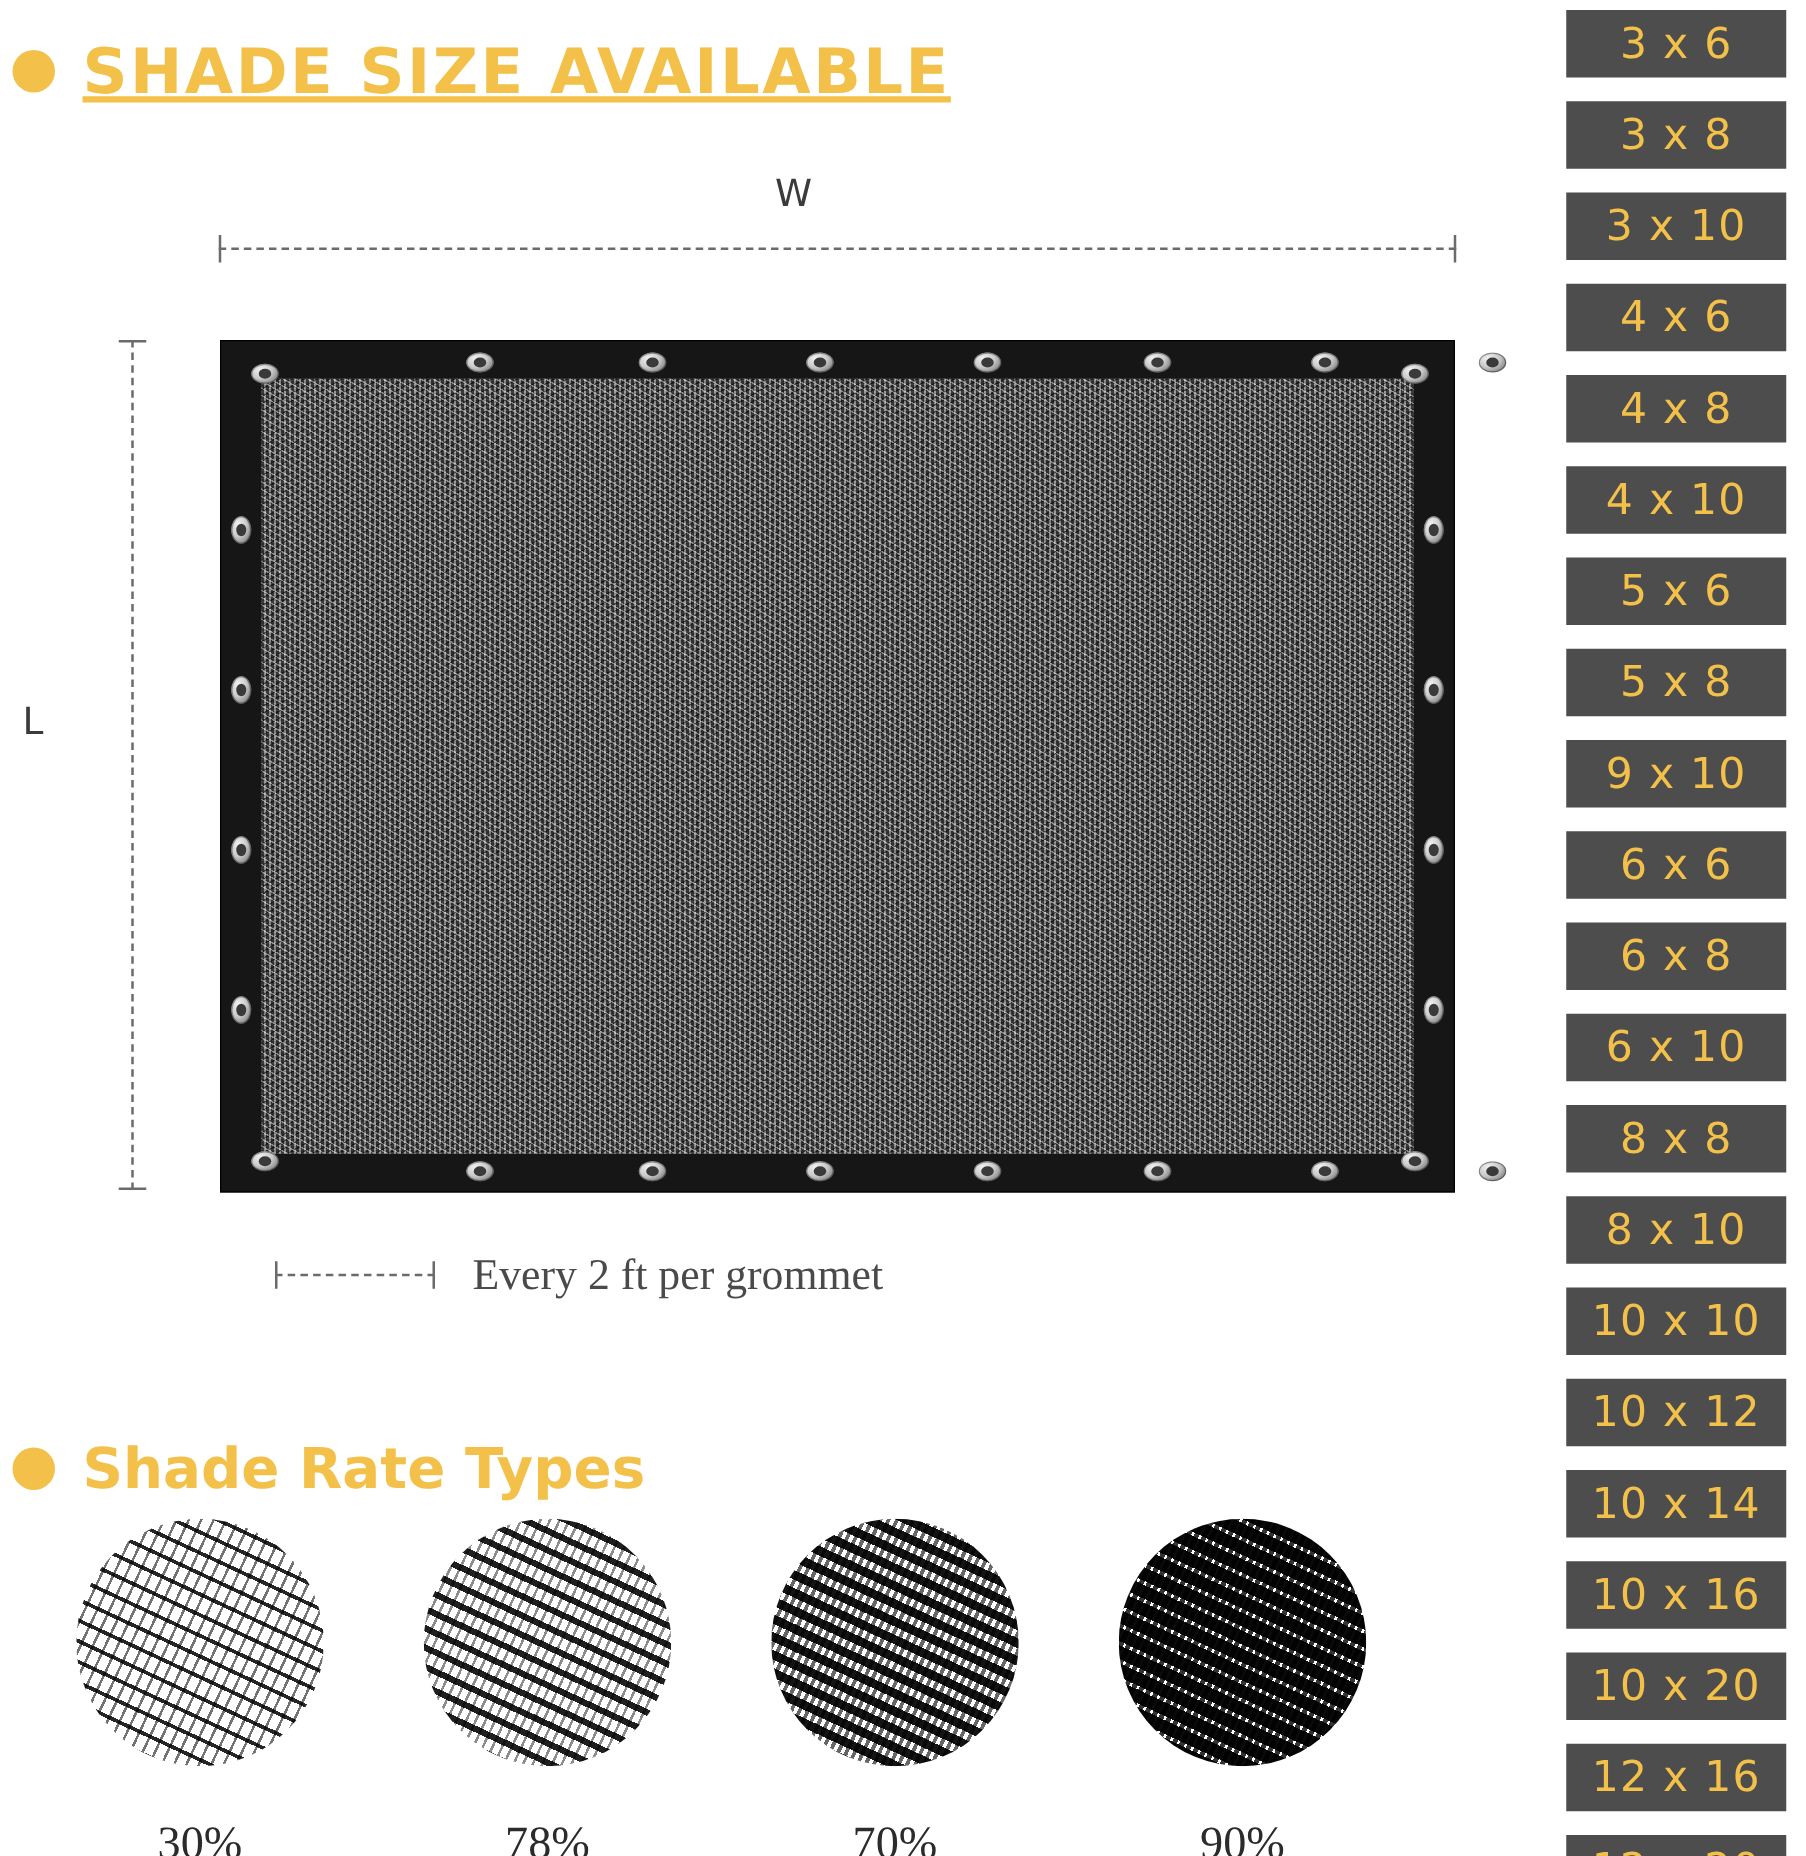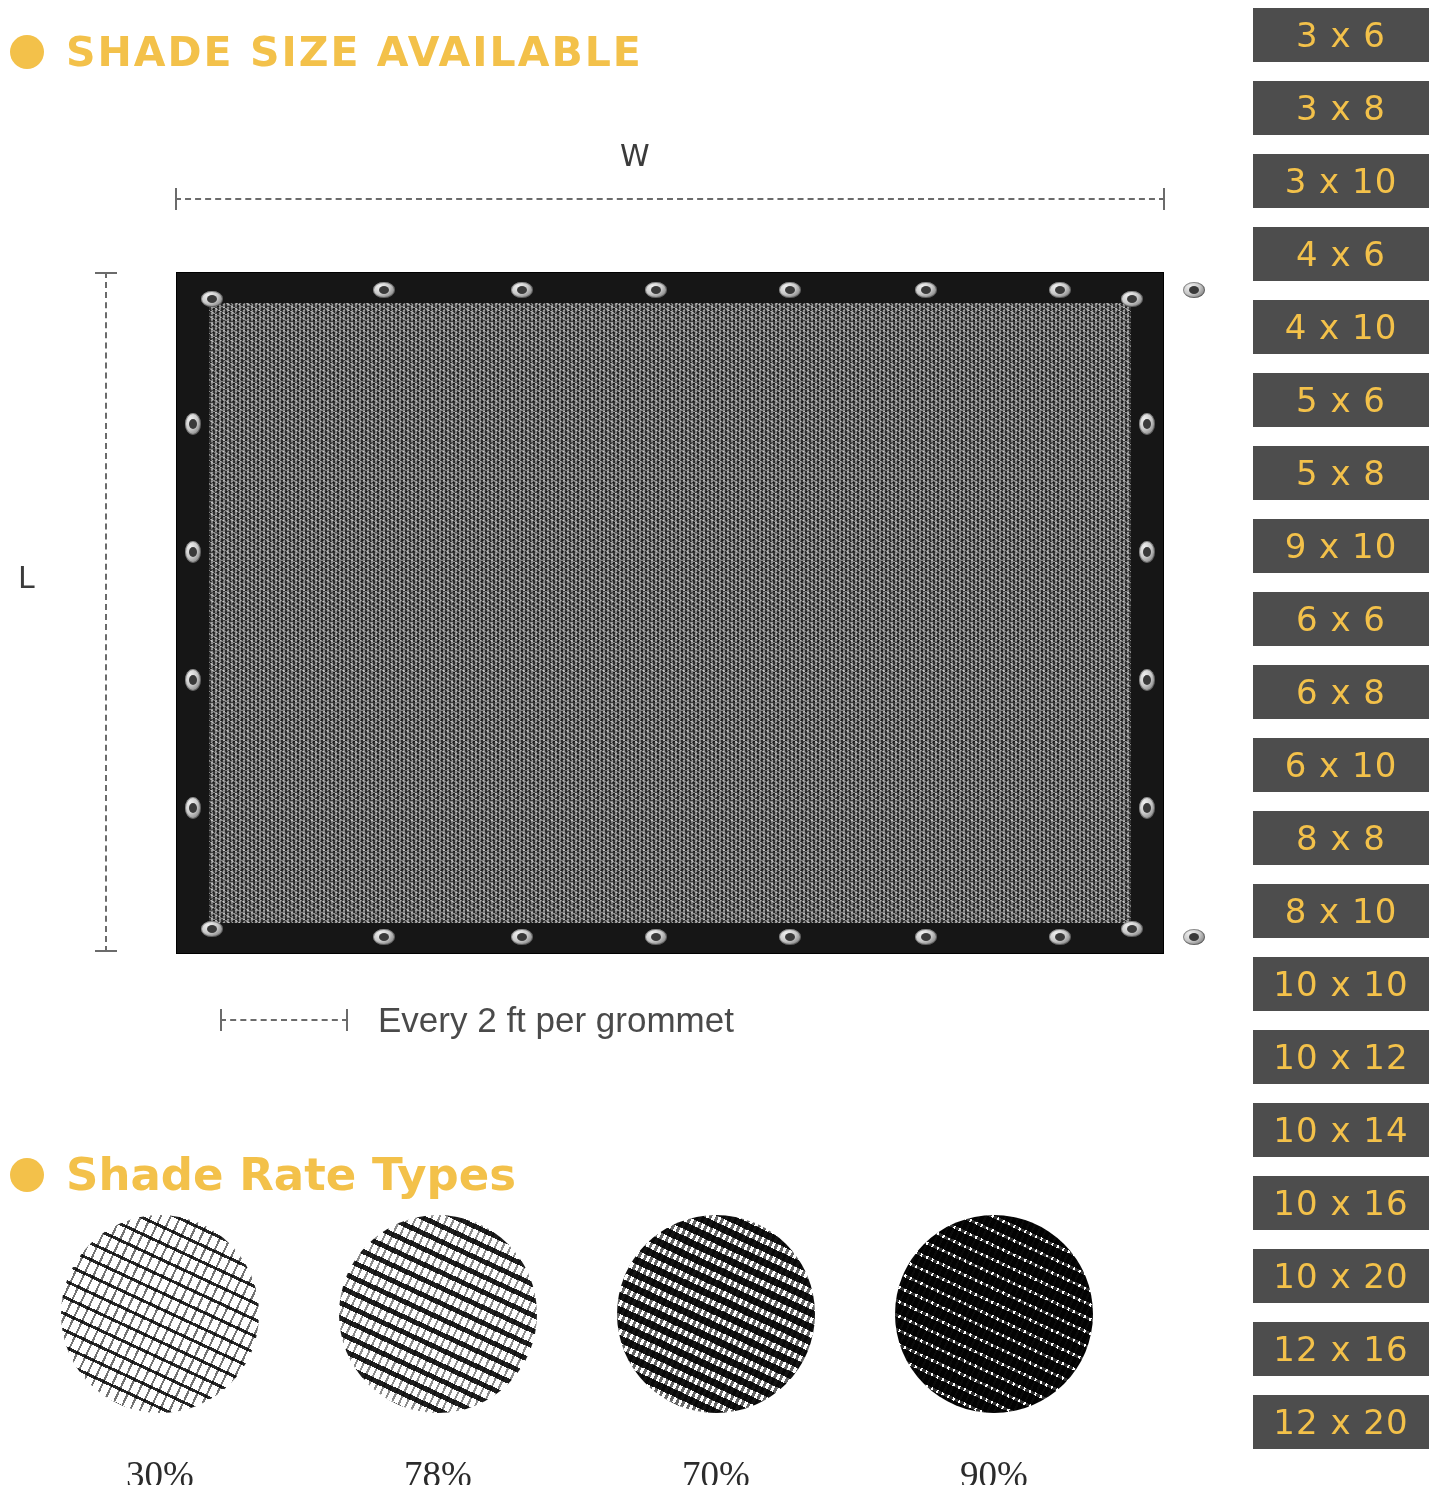--- a/index.html
+++ b/index.html
@@ -33,22 +33,23 @@
     font-family: "DejaVu Sans", sans-serif;
     font-weight: bold;
     color: #f3c14a;
     letter-spacing: 1px;
   }
   #heading-shade-size {
     left: 10px;
     top: 28px;
   }
   #heading-shade-size .heading-text {
-    font-size: 41px;
+    font-size: 50px;
     letter-spacing: 2px;
+    text-decoration: underline;
   }
   #heading-shade-rate {
     left: 10px;
     top: 1148px;
   }
   #heading-shade-rate .heading-text {
     font-size: 45px;
     letter-spacing: 0px;
   }
 
@@ -214,21 +215,21 @@
     top: 0;
     width: 0;
     height: 22px;
     border-left: 2px solid #6b6b6b;
   }
   #grommet-note .mini-dim .cap-l { left: 0; }
   #grommet-note .mini-dim .cap-r { right: 0; }
   #grommet-note .note-text {
     font-size: 35px;
     color: #4a4a4a;
-    font-family: Liberation Sans, sans-serif;
+    font-family: Liberation Serif, serif;
   }
 
   
   #rate-row {
     position: absolute;
     left: 60px;
     top: 1215px;
     width: 1130px;
     display: flex;
     gap: 78px;
@@ -389,20 +390,21 @@
     <span class="rate-swatch sw90"></span>
     <span class="rate-label">90%</span>
   </div>
 </div>
 
 <div id="size-list">
   <div class="size-chip">3 x 6</div>
   <div class="size-chip">3 x 8</div>
   <div class="size-chip">3 x 10</div>
   <div class="size-chip">4 x 6</div>
+  <div class="size-chip">4 x 8</div>
   <div class="size-chip">4 x 10</div>
   <div class="size-chip">5 x 6</div>
   <div class="size-chip">5 x 8</div>
   <div class="size-chip">9 x 10</div>
   <div class="size-chip">6 x 6</div>
   <div class="size-chip">6 x 8</div>
   <div class="size-chip">6 x 10</div>
   <div class="size-chip">8 x 8</div>
   <div class="size-chip">8 x 10</div>
   <div class="size-chip">10 x 10</div>

